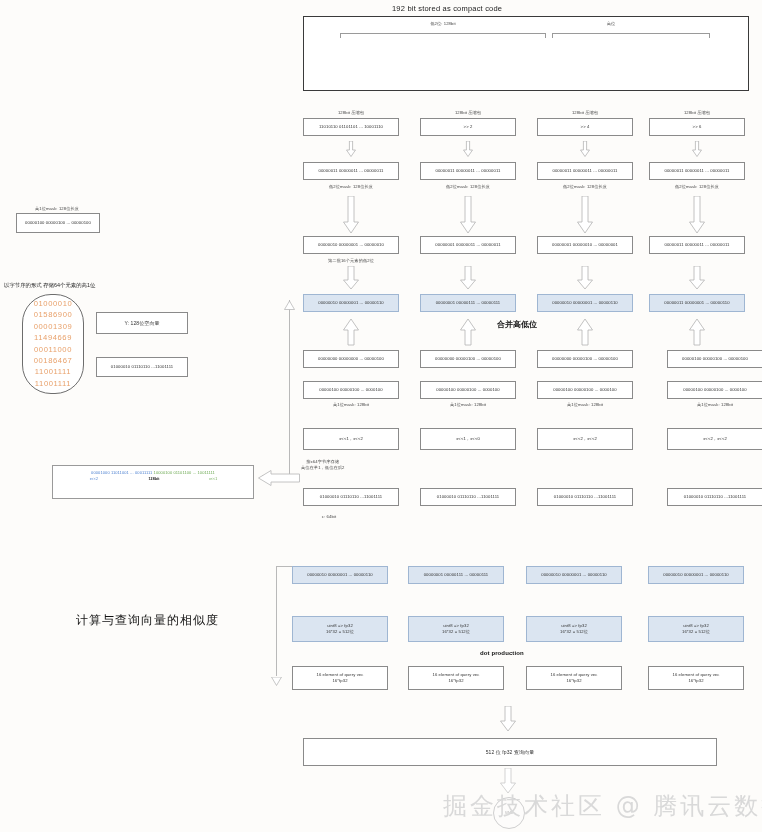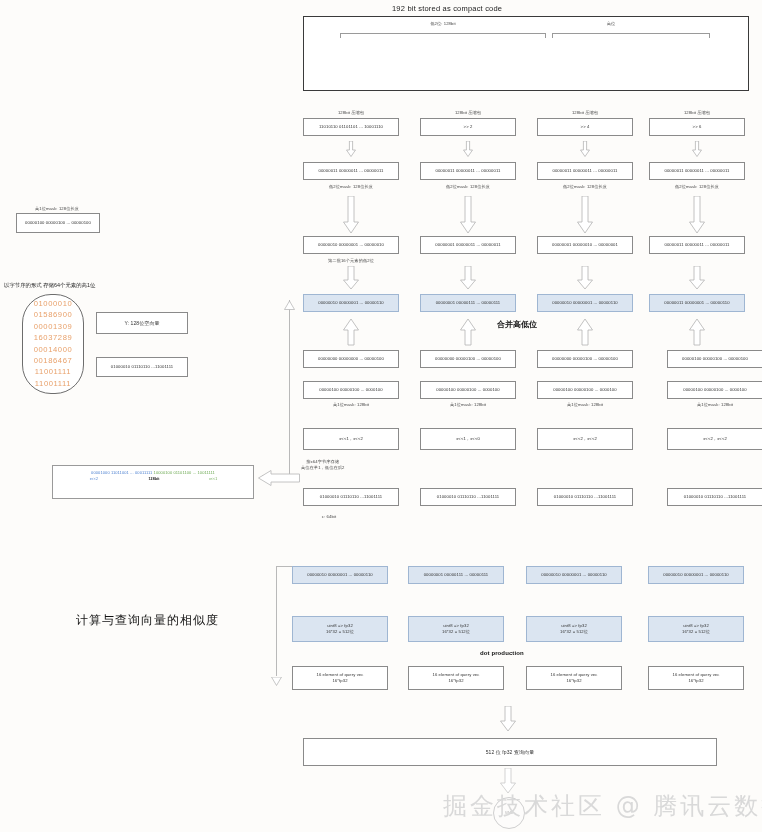--- a/index.html
+++ b/index.html
@@ -315,22 +315,22 @@
 
   <div class="cap c" style="left:57px;top:206px;">高1位mask: 128位长度</div>
   <div class="abs box" style="left:16px;top:213px;width:84px;height:20px;">00000100 00000100 ... 00000100</div>
 
   <div class="smcn" style="left:4px;top:282px;">以字节序的形式 存储64个元素的高1位</div>
 
   <div class="orangecol" style="left:22px;top:294px;width:60px;height:92px;border-radius:29px;">
     <div>01000010</div>
     <div>01586900</div>
     <div>00001309</div>
-    <div>16037289</div>
-    <div>00014000</div>
+    <div>11494669</div>
+    <div>00011000</div>
     <div>00186467</div>
     <div>11001111</div>
     <div>11001111</div>
   </div>
 
   <div class="abs box big" style="left:96px;top:312px;width:92px;height:22px;">Y: 128位空向量</div>
   <div class="abs box" style="left:96px;top:357px;width:92px;height:20px;">01000010 01110110 ...11001111</div>
 
   <div class="bigcn" style="left:76px;top:612px;">计算与查询向量的相似度</div>
 

